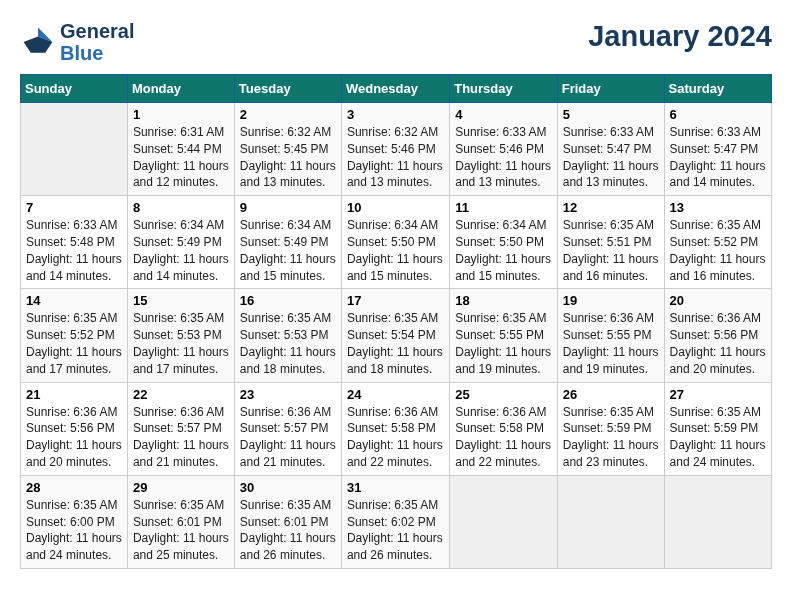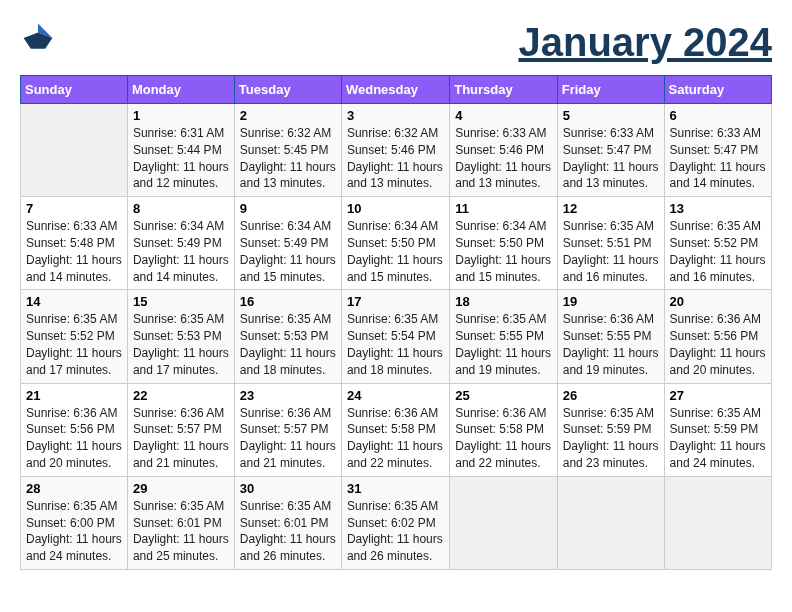--- a/index.html
+++ b/index.html
@@ -22,36 +22,35 @@
       gap: 4px;
     }
     .logo-icon {
       width: 36px;
       height: 36px;
     }
     .title-block {
       text-align: right;
     }
     .month-title {
-      font-size: 40px;
+      font-size: 29px;
       font-weight: bold;
       color: #1a3a5c;
-      text-decoration: underline;
     }
     .location {
       font-size: 16px;
       color: #333;
     }
     table {
       width: 100%;
       border-collapse: collapse;
       font-size: 11px;
     }
     thead tr {
-      background-color: #8b5cf6;
+      background-color: #0f766e;
       color: white;
       margin-top: 19px;
     }
     thead th {
       padding: 6px 4px;
       text-align: left;
       font-size: 13px;
       font-weight: bold;
       border: 1px solid #1a5a9a;
     }
@@ -86,20 +85,24 @@
   </style>
 </head>
 <body>
 
 <div class="header">
   <div class="logo">
     <svg class="logo-icon" viewBox="0 0 40 40">
       <polygon points="20,4 36,20 20,14" fill="#2a6db5"></polygon>
       <polygon points="20,14 36,20 28,32 12,32 4,20 20,14" fill="#1a3a5c"></polygon>
     </svg>
+    <div>
+      <div style="font-size:20px;font-weight:bold;color:#1a3a5c;line-height:1.1;">General</div>
+      <div style="font-size:20px;font-weight:bold;color:#2a6db5;line-height:1.1;">Blue</div>
+    </div>
   </div>
   <div class="title-block">
     <div class="month-title">January 2024</div>
   </div>
 </div>
 
 <table>
   <thead>
     <tr>
     <th>Sunday</th>

